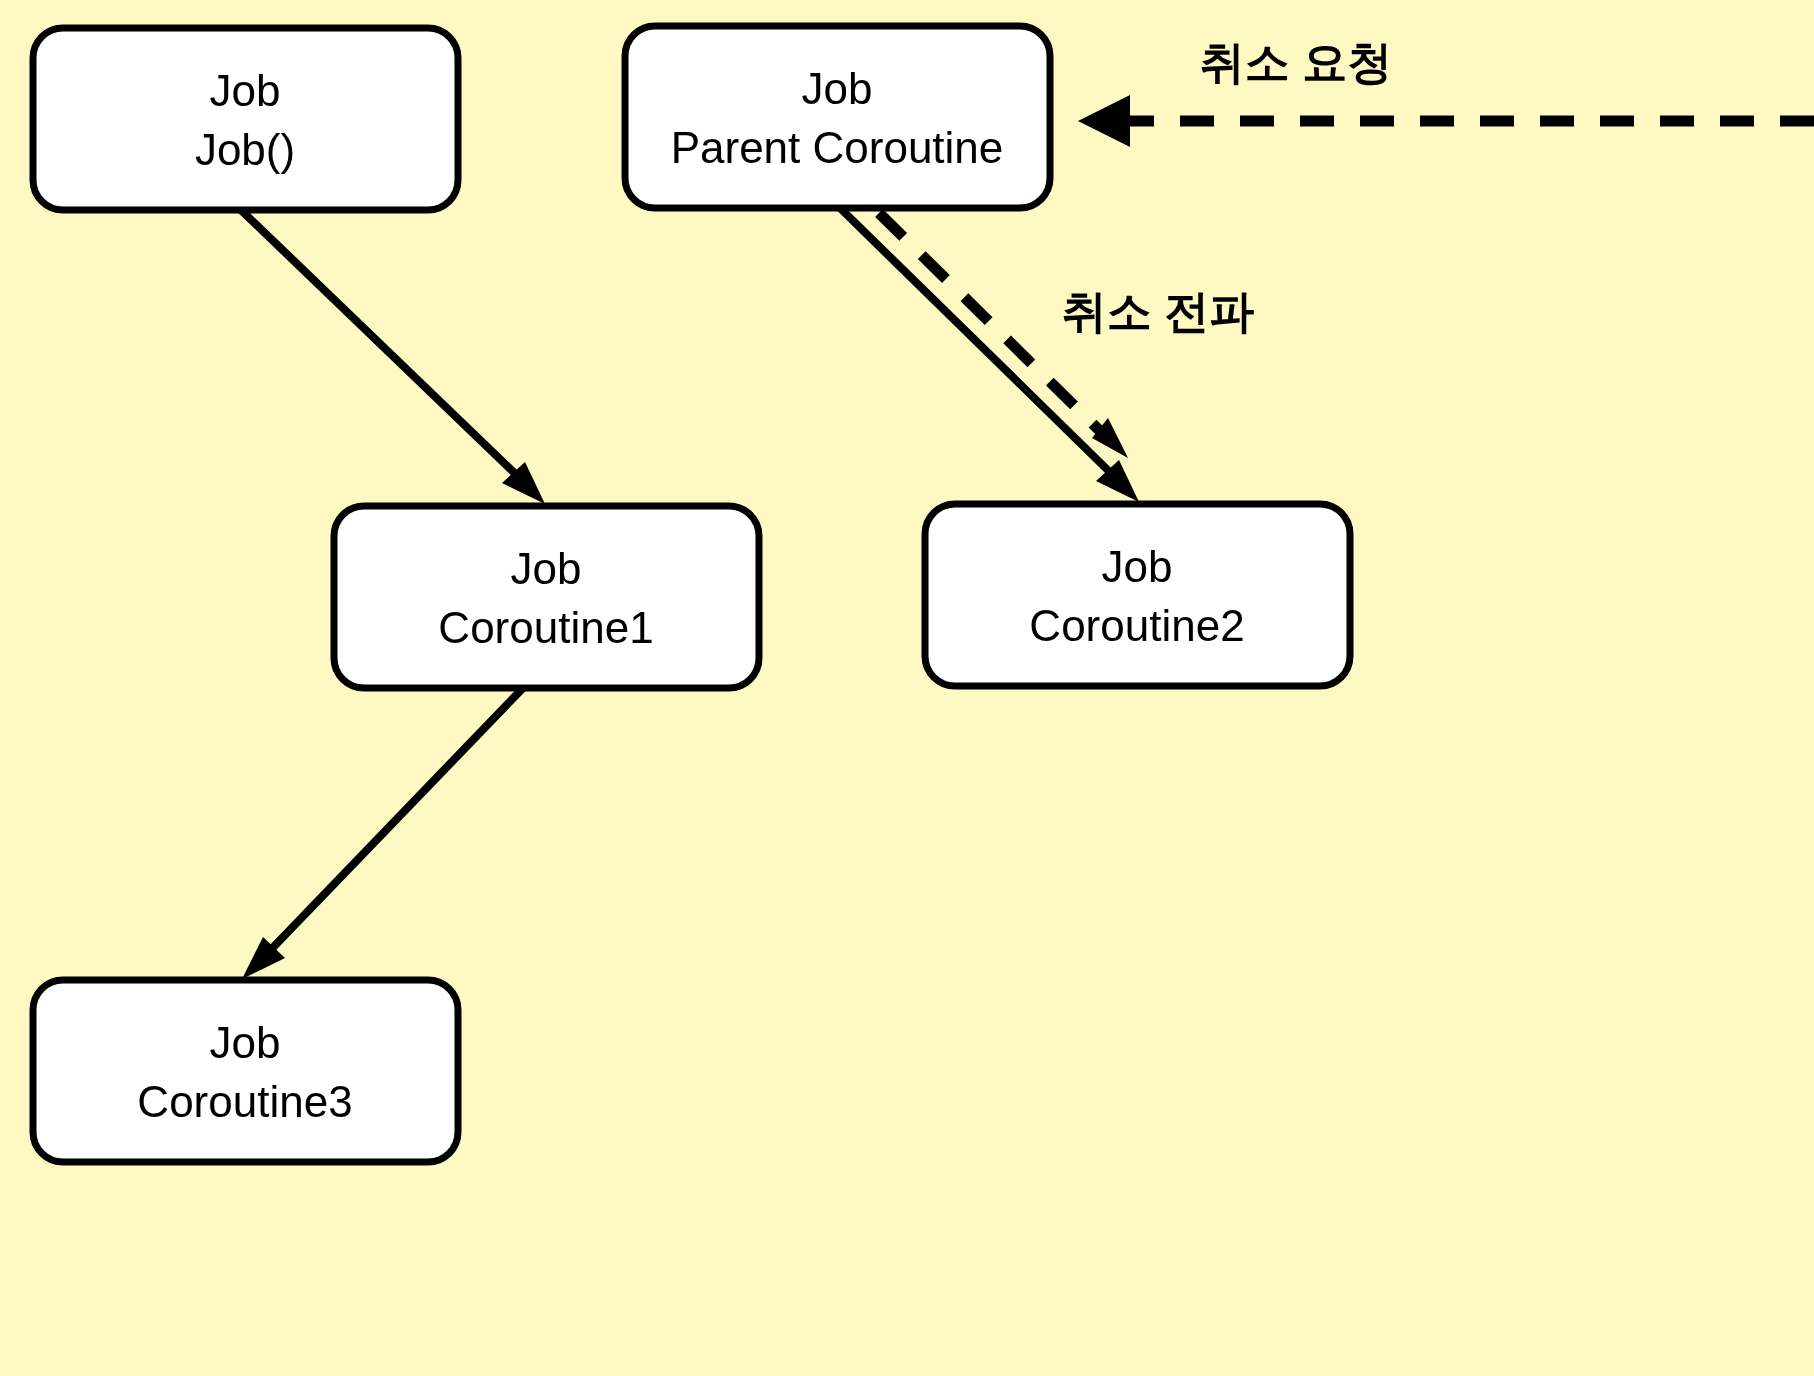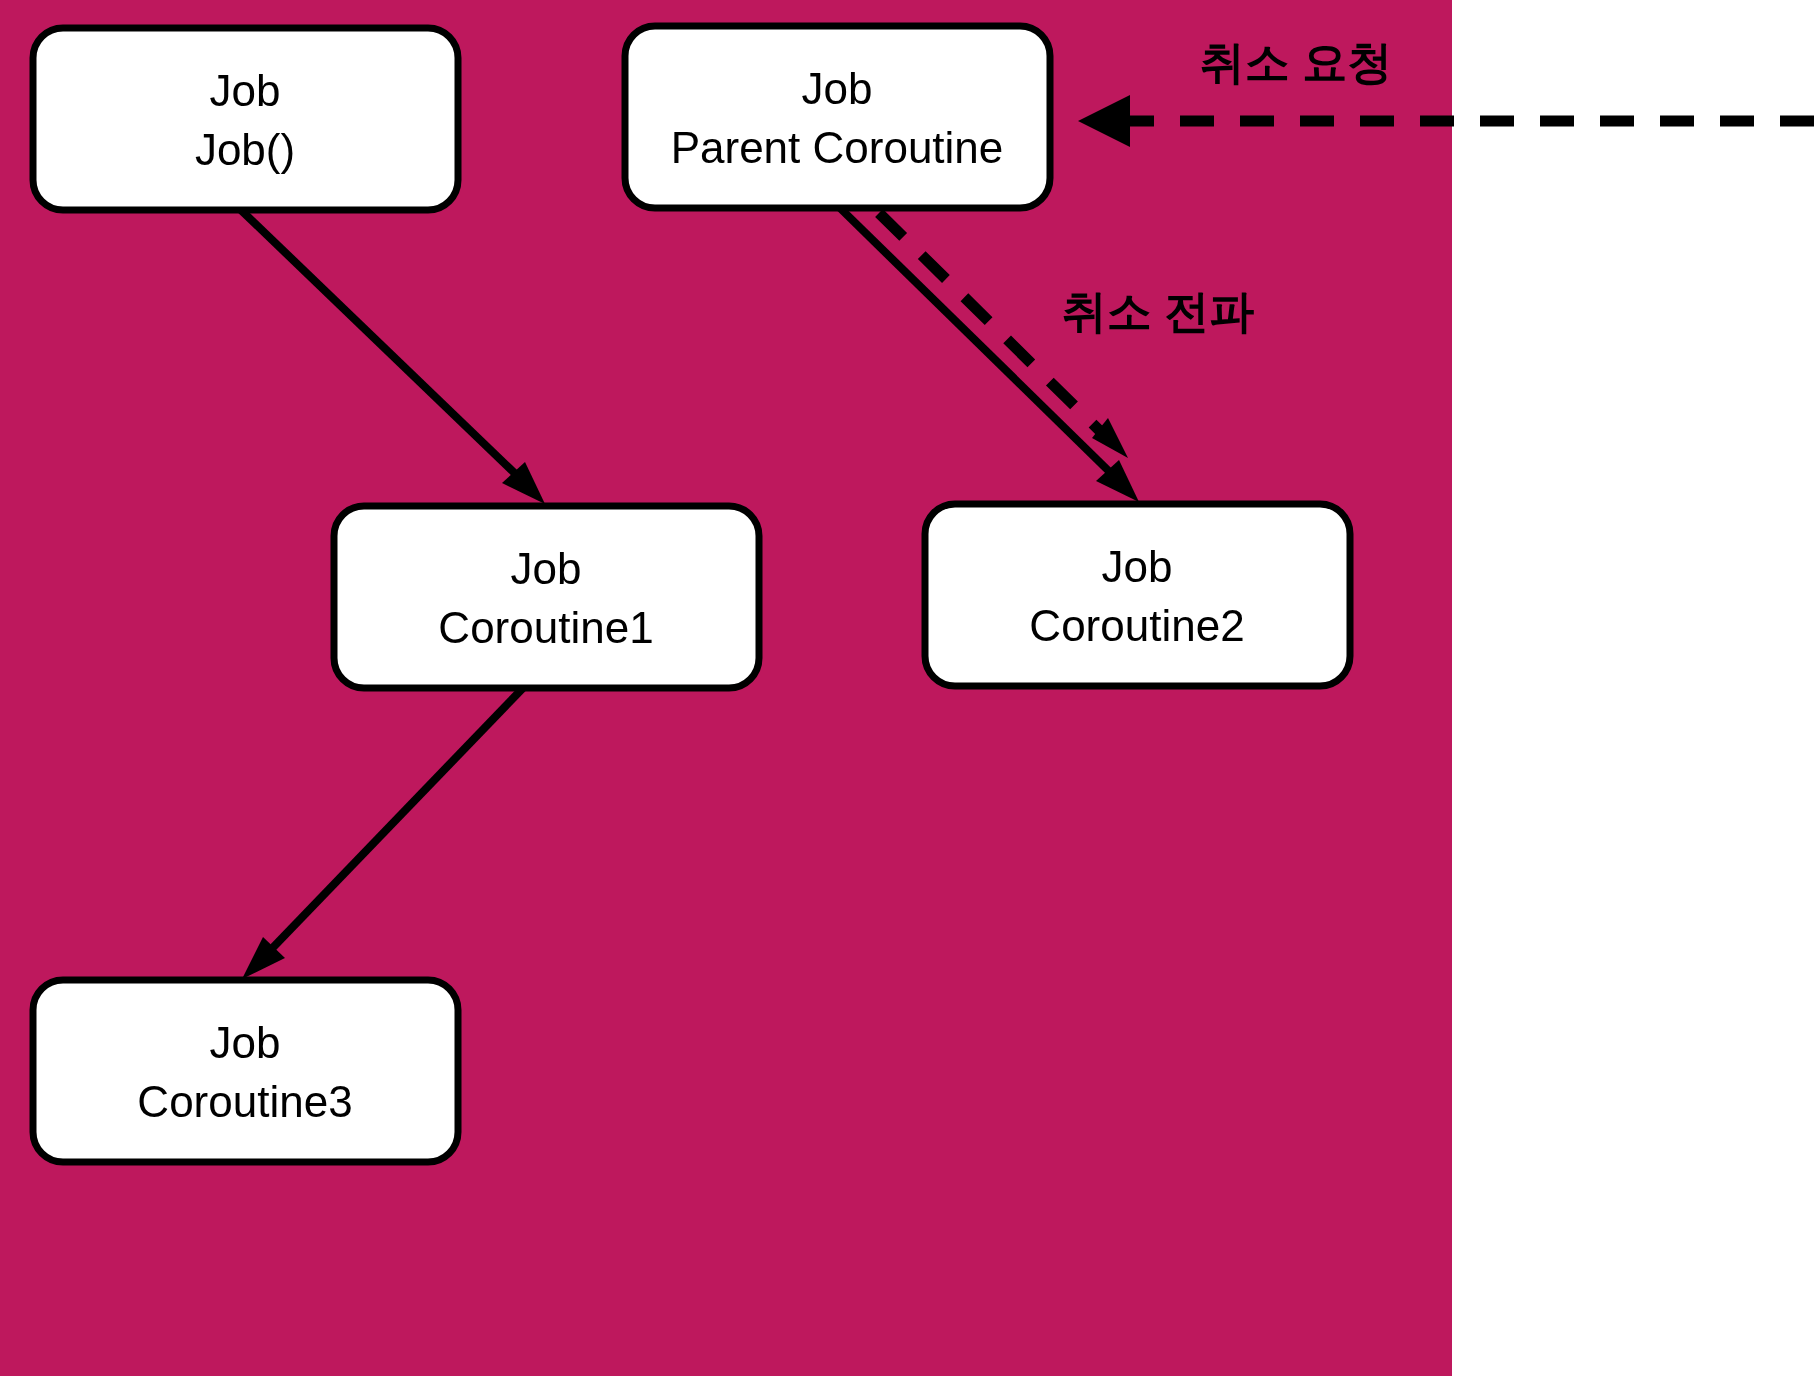--- a/index.html
+++ b/index.html
@@ -8,23 +8,23 @@
     background: #ffffff;
   }
   body {
     width: 1814px;
     height: 1376px;
     font-family: "Liberation Sans", sans-serif;
     overflow: hidden;
   }
   #diagram-root {
     position: relative;
-    width: 1452px;
+    width: 1814px;
     height: 1376px;
-    background: #be185d;
+    background: #fef9c3;
   }
   svg.diagram-canvas {
     position: absolute;
     left: 0;
     top: 0;
     width: 1814px;
     height: 1376px;
     display: block;
   }
   .node-box {

